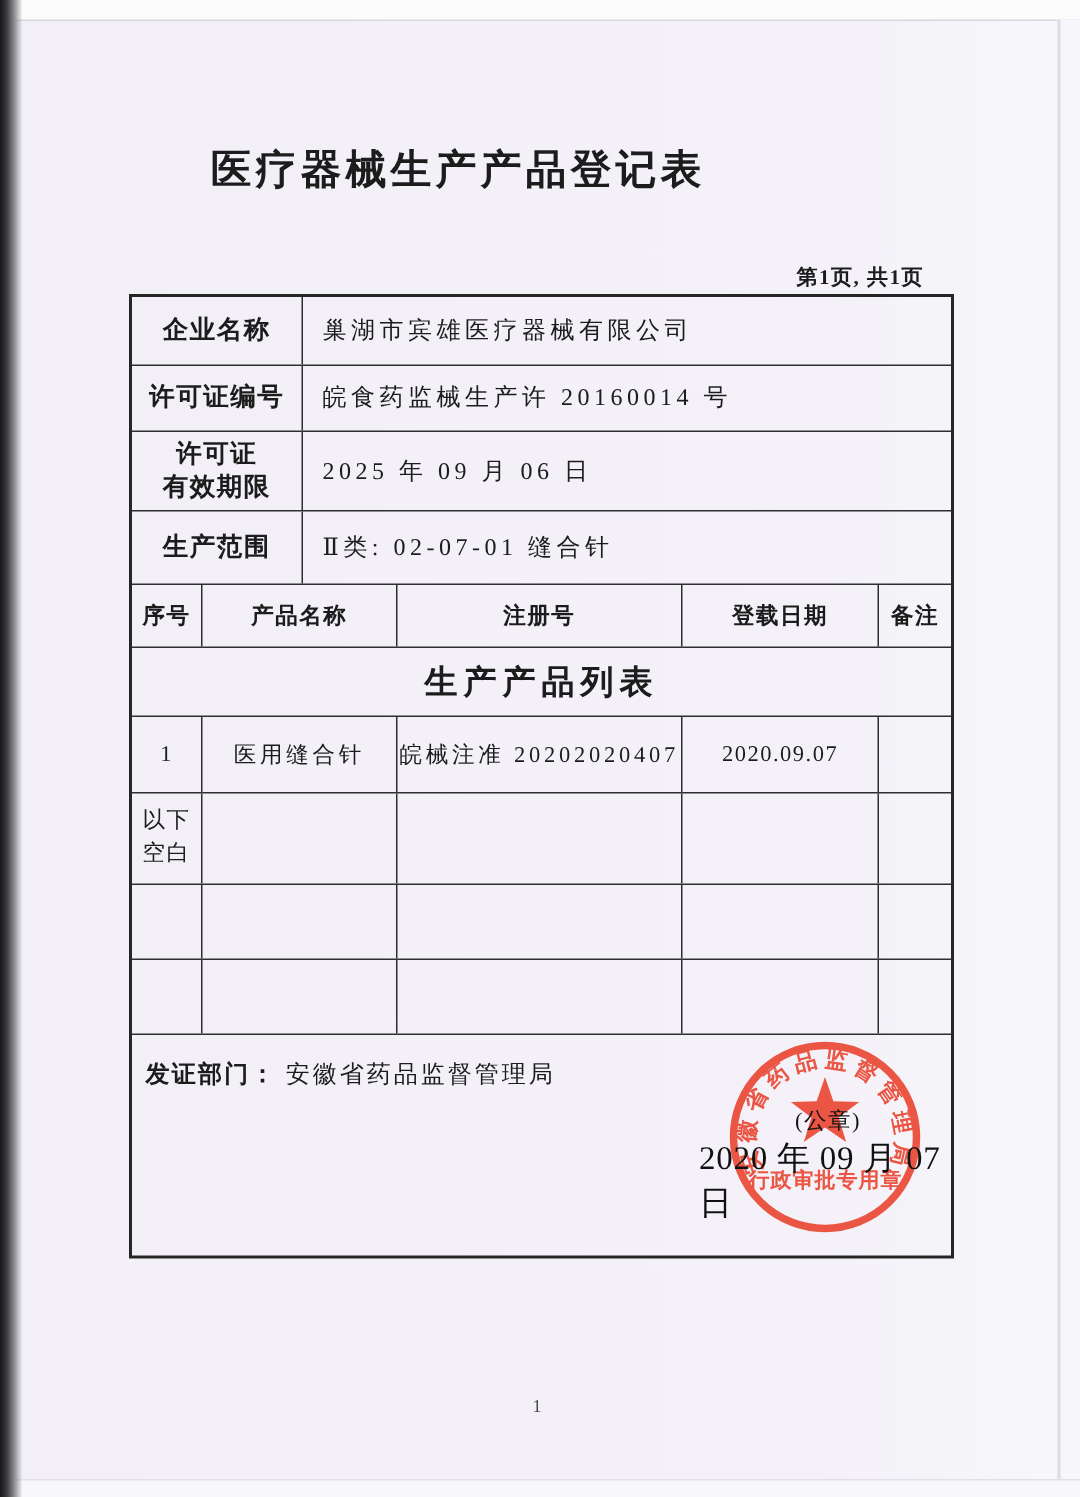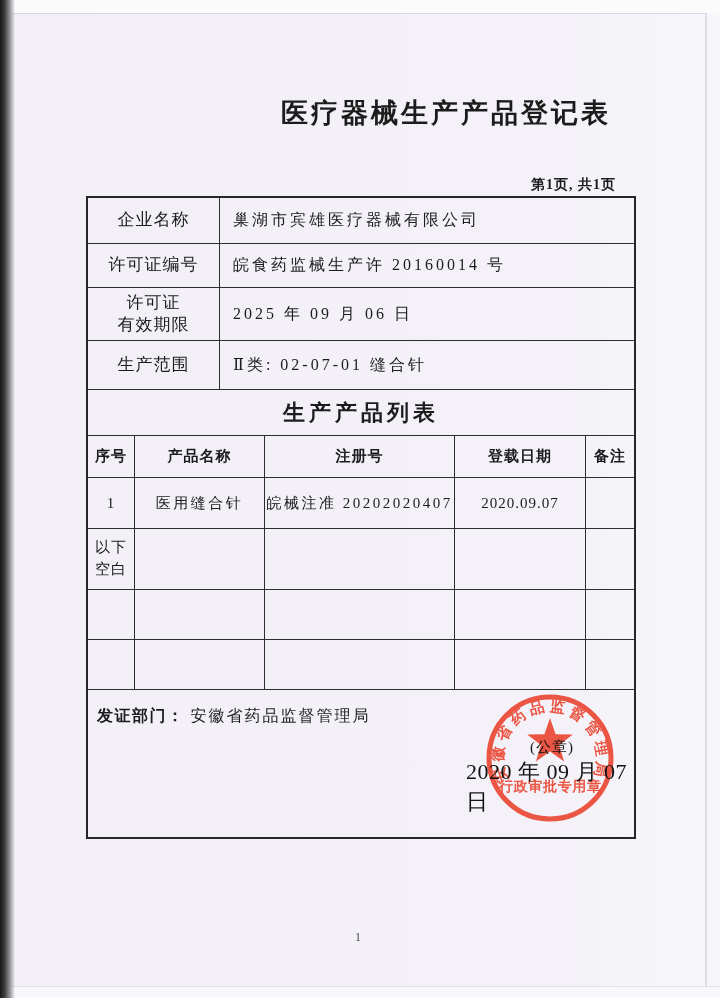--- a/index.html
+++ b/index.html
@@ -21,42 +21,42 @@
   }
   
   .edge-top{position:absolute;left:0;top:0;right:0;height:13px;background:#fbfbfc;border-bottom:1px solid #d9d6df;z-index:2;}
   .edge-right{position:absolute;top:13px;bottom:0;left:705px;right:0;background:#f7f6fa;border-left:2px solid #dedbe4;z-index:2;}
   .edge-bottom{position:absolute;left:0;right:0;bottom:0;height:11px;background:#f8f7fb;border-top:1px solid #e2dfe8;z-index:2;}
   .edge-left{position:absolute;left:0;top:0;bottom:0;width:15px;z-index:3;
     background:linear-gradient(90deg,#161616 0%,#3c3c3e 30%,#8a8a8e 62%,rgba(240,240,245,0) 100%);}
   
   .title{
     position:absolute;left:0;top:95px;width:611px;margin:0;
-    text-align:right;font-size:27px;font-weight:bold;letter-spacing:3px;
+    text-align:center;font-size:27px;font-weight:bold;letter-spacing:3px;
   }
   .page-indicator{
     position:absolute;top:176px;right:104px;font-size:14px;letter-spacing:1px;font-weight:bold;
   }
   
   .doc-table{
     position:absolute;left:86px;top:196px;width:550px;height:643px;
     box-sizing:border-box;border:2px solid #262626;z-index:1;
     background:transparent;
   }
   .tr{display:flex;box-sizing:border-box;border-bottom:1px solid var(--table-border);}
   .tr.last{border-bottom:none;}
   .r1{height:46px;} .r2{height:44px;} .r3{height:53px;} .r4{height:49px;}
   .r5{height:46px;} .r6{height:42px;} .r7{height:51px;} .r8{height:61px;}
   .r9{height:50px;} .r10{height:50px;} .r11{height:147px;}
   .td{
     box-sizing:border-box;border-right:1px solid var(--table-border);
     display:flex;align-items:center;justify-content:center;
   }
   .td.end{border-right:none;}
-  .lbl{width:132px;font-weight:normal;font-size:17px;letter-spacing:1px;text-align:center;white-space:pre-line;line-height:1.3;}
+  .lbl{width:114px;font-weight:bold;font-size:17px;letter-spacing:1px;text-align:center;white-space:pre-line;line-height:1.3;}
   .val{flex:1;justify-content:flex-start;padding-left:13px;font-size:16px;letter-spacing:3px;border-right:none;}
   .section{flex:1;border-right:none;font-size:22px;font-weight:bold;letter-spacing:4px;}
   .c1{width:47px;} .c2{width:130px;} .c3{width:190px;} .c4{width:131px;} .c5{flex:1;border-right:none;}
   .th{font-weight:bold;font-size:15px;letter-spacing:1px;}
   .cell{font-size:15px;letter-spacing:2.5px;}
   .cell.num{letter-spacing:1px;}
   .blank-note{justify-content:flex-start;padding-left:7px;white-space:pre-line;line-height:1.45;letter-spacing:1px;text-align:right;}
   .footer-cell{flex:1;border-right:none;position:relative;align-items:flex-start;justify-content:flex-start;}
   .issuer{position:absolute;left:9px;top:16px;font-size:16px;letter-spacing:1.5px;}
   .issuer .issuer-label{font-weight:600;}
@@ -96,30 +96,30 @@
     <div class="tr r3">
       <div class="td lbl">许可证
 有效期限</div>
       <div class="td val">2025 年 09 月 06 日</div>
     </div>
     <div class="tr r4">
       <div class="td lbl">生产范围</div>
       <div class="td val">Ⅱ类: 02-07-01 缝合针</div>
     </div>
 
-    <div class="tr r5">
-      <div class="td section">生产产品列表</div>
-    </div>
-
     <div class="tr r6">
       <div class="td c1 th">序号</div>
       <div class="td c2 th">产品名称</div>
       <div class="td c3 th">注册号</div>
       <div class="td c4 th">登载日期</div>
       <div class="td c5 th end">备注</div>
+    </div>
+
+    <div class="tr r5">
+      <div class="td section">生产产品列表</div>
     </div>
 
     <div class="tr r7">
       <div class="td c1 cell num">1</div>
       <div class="td c2 cell">医用缝合针</div>
       <div class="td c3 cell">皖械注准 20202020407</div>
       <div class="td c4 cell num">2020.09.07</div>
       <div class="td c5 cell end"></div>
     </div>
 

